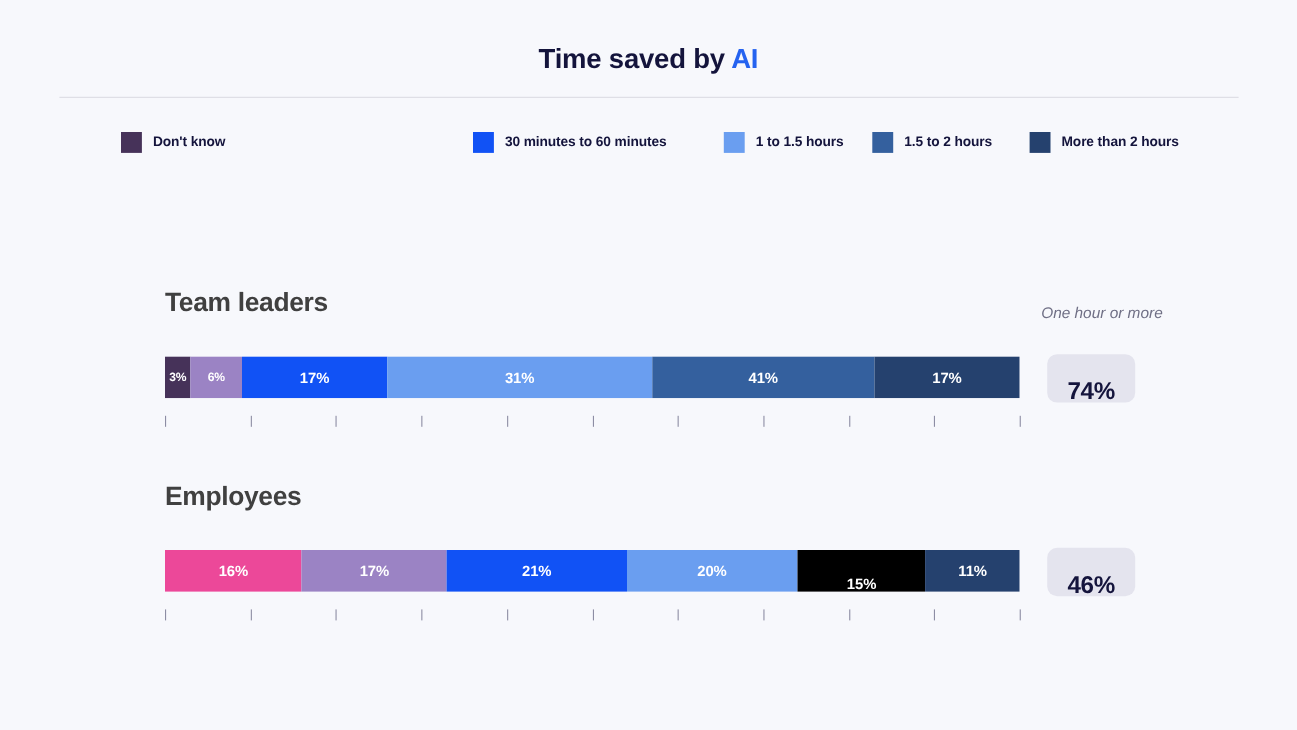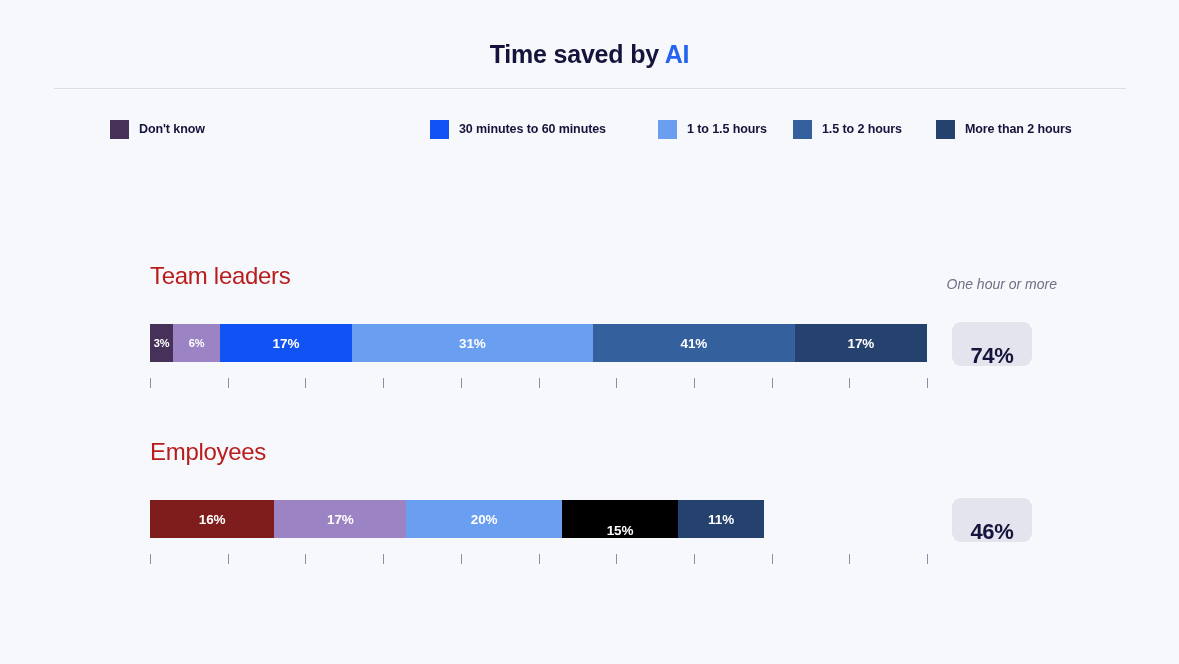--- a/index.html
+++ b/index.html
@@ -76,22 +76,22 @@
   
   .group {
     position: absolute;
     left: 0;
     width: 1179px;
   }
   .group-title {
     position: absolute;
     left: 150px;
     font-size: 24px;
-    font-weight: normal;
-    color: #b91c1c;
+    font-weight: bold;
+    color: #404040;
     letter-spacing: -0.3px;
   }
   .group-note {
     position: absolute;
     right: 122px;
     font-size: 14px;
     font-style: italic;
     color: #6f6f85;
     white-space: nowrap;
   }
@@ -230,25 +230,28 @@
         </div>
       </div>
       <div class="total-badge" style="top: 60px; left: 952px;">
         <span class="total-label">74%</span>
       </div>
     </div>
   <div class="group" id="group-1" style="top:438px;">
       <div class="group-title" style="top: 0px;">Employees</div>
       <div class="bar-row" style="top: 62px;">
         <div class="stacked-bar">
-          <div class="segment" style="width: 124.32px; background: #7f1d1d;">
+          <div class="segment" style="width: 124.32px; background: #ec4899;">
             <span class="segment-label">16%</span>
           </div>
           <div class="segment" style="width: 132.09px; background: rgb(155, 131, 196);">
             <span class="segment-label">17%</span>
+          </div>
+          <div class="segment" style="width: 163.17px; background: rgb(17, 82, 245);">
+            <span class="segment-label">21%</span>
           </div>
           <div class="segment" style="width: 155.4px; background: rgb(106, 158, 240);">
             <span class="segment-label">20%</span>
           </div>
           <div class="segment" style="width: 116.55px; background: #000000; align-items: flex-end;">
             <span class="segment-label">15%</span>
           </div>
           <div class="segment" style="width: 85.47px; background: rgb(37, 65, 110);">
             <span class="segment-label">11%</span>
           </div>

